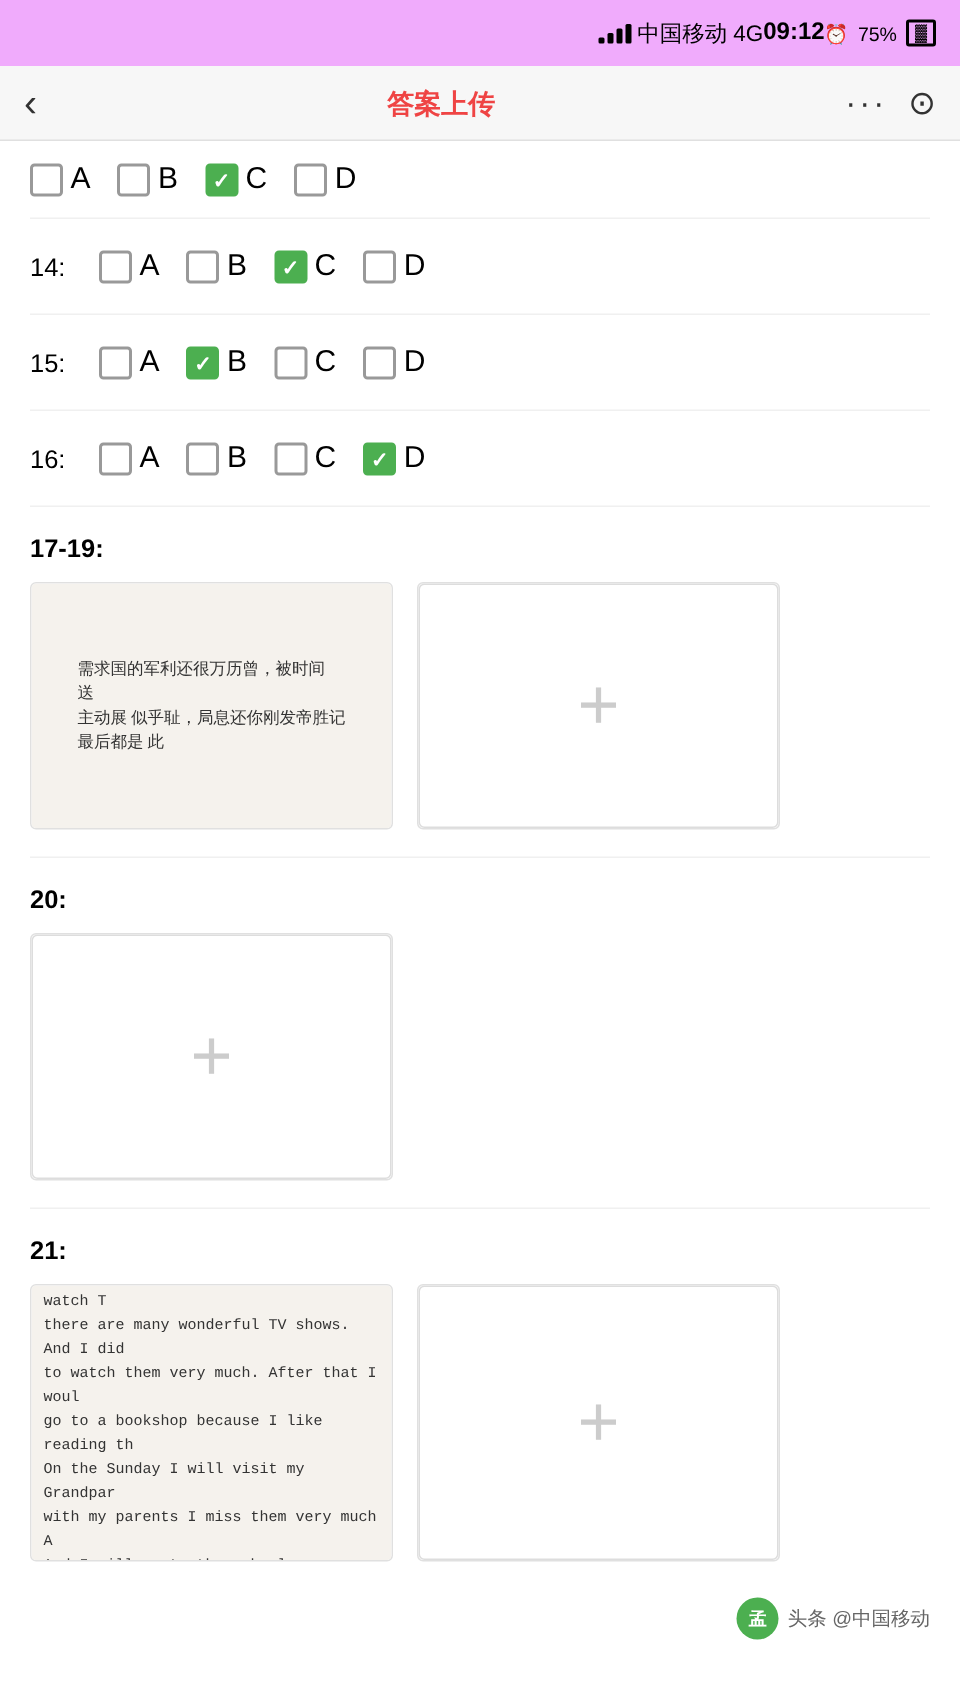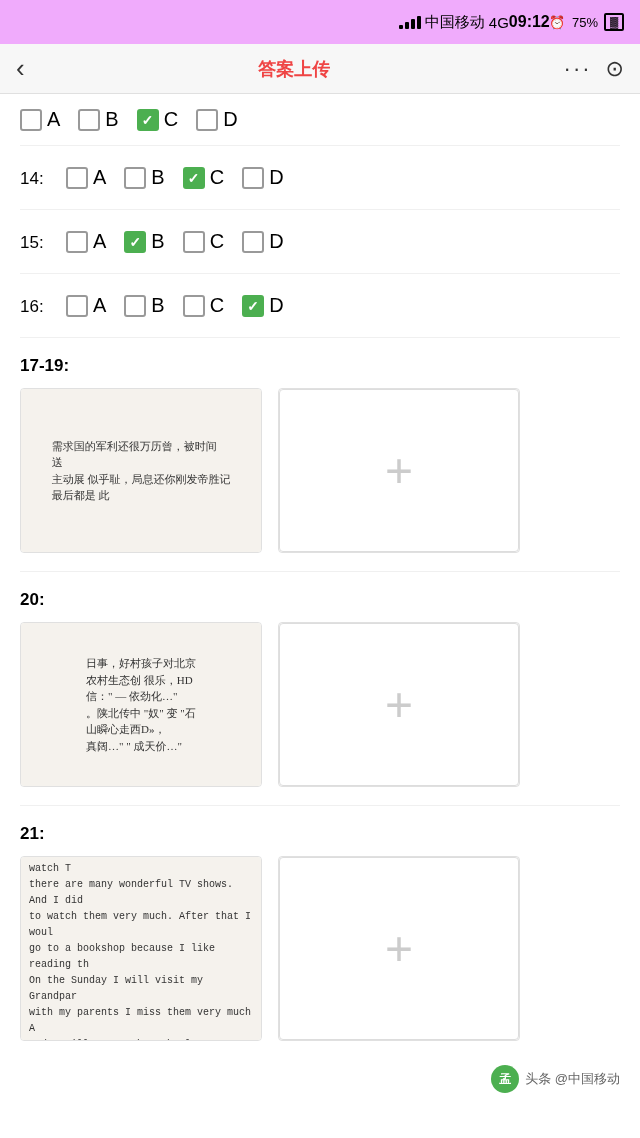--- a/index.html
+++ b/index.html
@@ -363,32 +363,20 @@
         </div>
       </div>
     </div>
   </div>
 
   <div class="divider"></div>
 
   <div class="open-section">
     <div class="open-label">20:</div>
     <div class="image-row">
-      <div class="img-placeholder has-content">
-        <div class="img-handwriting">
-          <div class="handwriting-lines">
-            日事，好村孩子对北京<br>
-            农村生态创 很乐，HD<br>
-            信：" — 依劲化…"<br>
-            。陕北传中 "奴" 变 "石<br>
-            山瞬心走西D»，<br>
-            真阔…" " 成天价…"
-          </div>
-        </div>
-      </div>
       <div class="img-placeholder">
         <div class="img-add">
           <span class="plus-icon">+</span>
         </div>
       </div>
     </div>
   </div>
 
   <div class="divider"></div>
 

